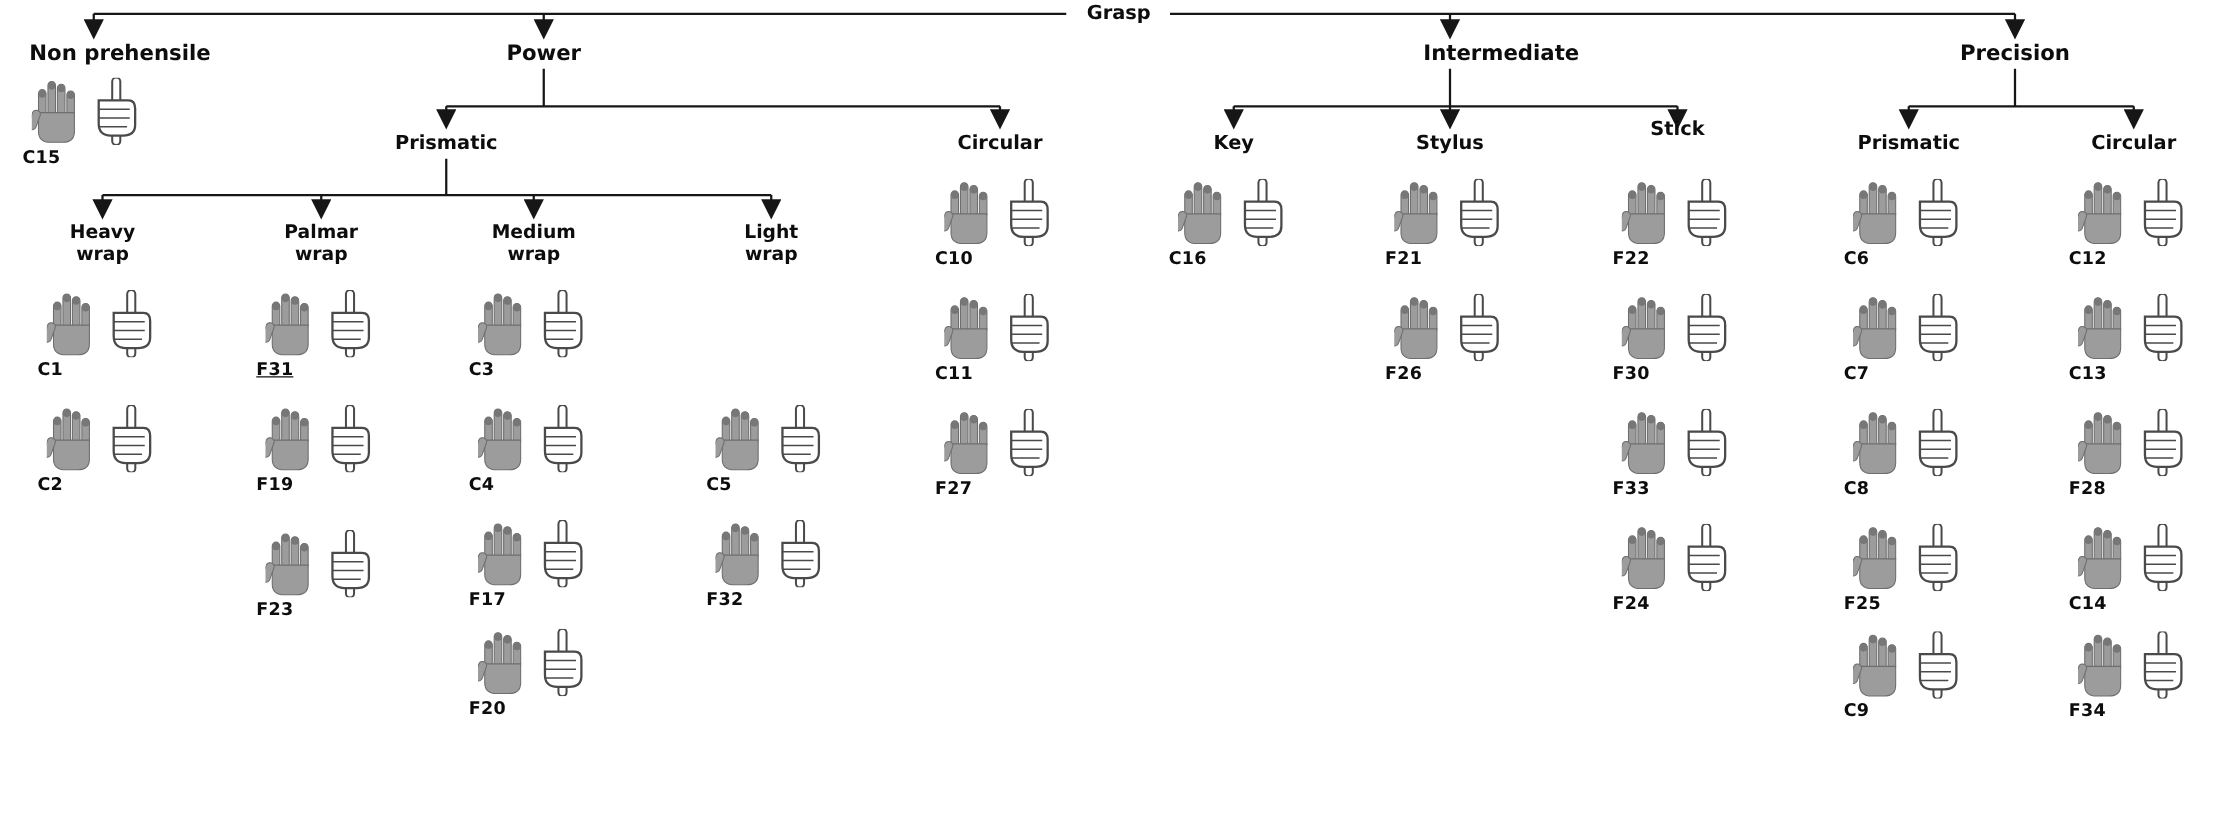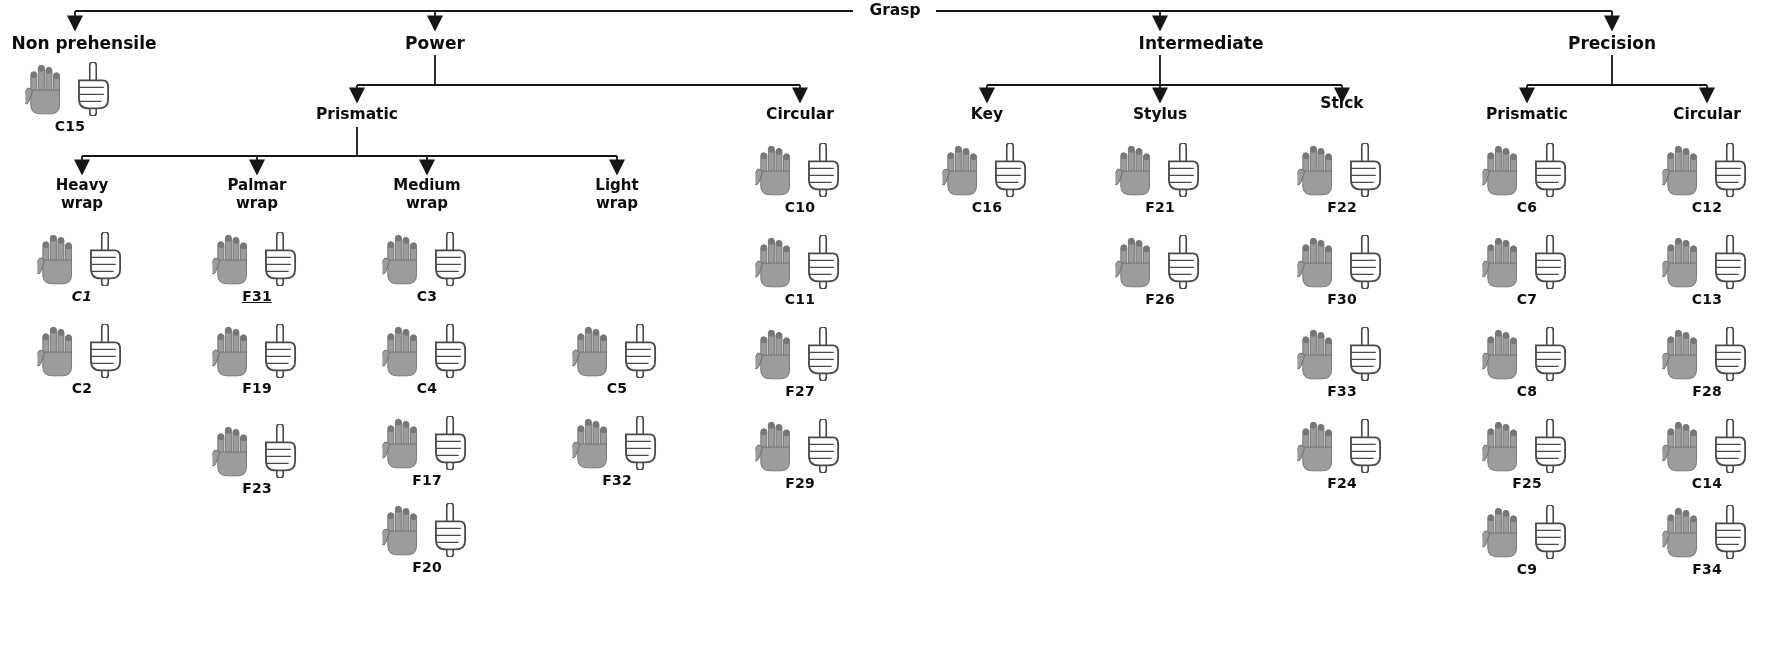--- a/index.html
+++ b/index.html
@@ -26,21 +26,20 @@
     color: #0d0d0d;
     white-space: nowrap;
   }
   .lbl.l1 { font-size: 17px; }
   .lbl.l2 { font-size: 15.5px; }
   .lbl.l3 { font-size: 15px; line-height: 1.18; white-space: normal; }
   .lbl.title { font-size: 15.5px; }
   .item {
     position: absolute;
     width: 104px;
-    text-align: center;
   }
   .hands {
     display: flex;
     justify-content: center;
     align-items: flex-end;
     gap: 2px;
     height: 54px;
   }
   .hand { width: 44px; height: 54px; display: block; }
   .code {
@@ -114,21 +113,21 @@
     <line x1="1342" y1="85" x2="1342" y2="100" marker-end="url(#arrow)"></line>
 
     <line x1="1612" y1="55" x2="1612" y2="85"></line>
     <line x1="1527" y1="85" x2="1707" y2="85"></line>
     <line x1="1527" y1="85" x2="1527" y2="100" marker-end="url(#arrow)"></line>
     <line x1="1707" y1="85" x2="1707" y2="100" marker-end="url(#arrow)"></line>
   </svg>
 
   <div class="lbl title" style="left:845px; top:1px; width:100px;">Grasp</div>
 
-  <div class="lbl l1" style="left:4px; top:33px; width:160px;">Non prehensile</div>
+  <div class="lbl l1" style="left:16px; top:33px; width:160px;">Non prehensile</div>
   <div class="lbl l1" style="left:375px; top:33px; width:120px;">Power</div>
   <div class="lbl l1" style="left:1121px; top:33px; width:160px;">Intermediate</div>
   <div class="lbl l1" style="left:1547px; top:33px; width:130px;">Precision</div>
 
   <div class="lbl l2" style="left:302px; top:105px; width:110px;">Prismatic</div>
   <div class="lbl l2" style="left:745px; top:105px; width:110px;">Circular</div>
   <div class="lbl l2" style="left:932px; top:105px; width:110px;">Key</div>
   <div class="lbl l2" style="left:1105px; top:105px; width:110px;">Stylus</div>
   <div class="lbl l2" style="left:1287px; top:94px; width:110px;">Stick</div>
   <div class="lbl l2" style="left:1472px; top:105px; width:110px;">Prismatic</div>
@@ -144,21 +143,21 @@
       <svg class="hand" viewBox="0 0 40 50">
           <use href="#sym-hand" xlink:href="#sym-hand"></use>
         </svg>
       <svg class="hand" viewBox="0 0 40 50">
           <use href="#sym-grip" xlink:href="#sym-grip"></use>
         </svg>
     </div>
     <div class="code">C15</div>
   </div>
 
-  <div class="item" style="left:30px; top:232px;font-style:italic;">
+  <div class="item" style="left:30px; top:232px;">
     <div class="hands">
       <svg class="hand" viewBox="0 0 40 50">
           <use href="#sym-hand" xlink:href="#sym-hand"></use>
         </svg>
       <svg class="hand" viewBox="0 0 40 50">
           <use href="#sym-grip" xlink:href="#sym-grip"></use>
         </svg>
     </div>
     <div class="code">C1</div>
   </div>
@@ -302,31 +301,20 @@
     <div class="hands">
       <svg class="hand" viewBox="0 0 40 50">
           <use href="#sym-hand" xlink:href="#sym-hand"></use>
         </svg>
       <svg class="hand" viewBox="0 0 40 50">
           <use href="#sym-grip" xlink:href="#sym-grip"></use>
         </svg>
     </div>
     <div class="code">F27</div>
   </div>
-  <div class="item" style="left:748px; top:419px;">
-    <div class="hands">
-      <svg class="hand" viewBox="0 0 40 50">
-          <use href="#sym-hand" xlink:href="#sym-hand"></use>
-        </svg>
-      <svg class="hand" viewBox="0 0 40 50">
-          <use href="#sym-grip" xlink:href="#sym-grip"></use>
-        </svg>
-    </div>
-    <div class="code">F29</div>
-  </div>
 
   <div class="item" style="left:935px; top:143px;">
     <div class="hands">
       <svg class="hand" viewBox="0 0 40 50">
           <use href="#sym-hand" xlink:href="#sym-hand"></use>
         </svg>
       <svg class="hand" viewBox="0 0 40 50">
           <use href="#sym-grip" xlink:href="#sym-grip"></use>
         </svg>
     </div>

